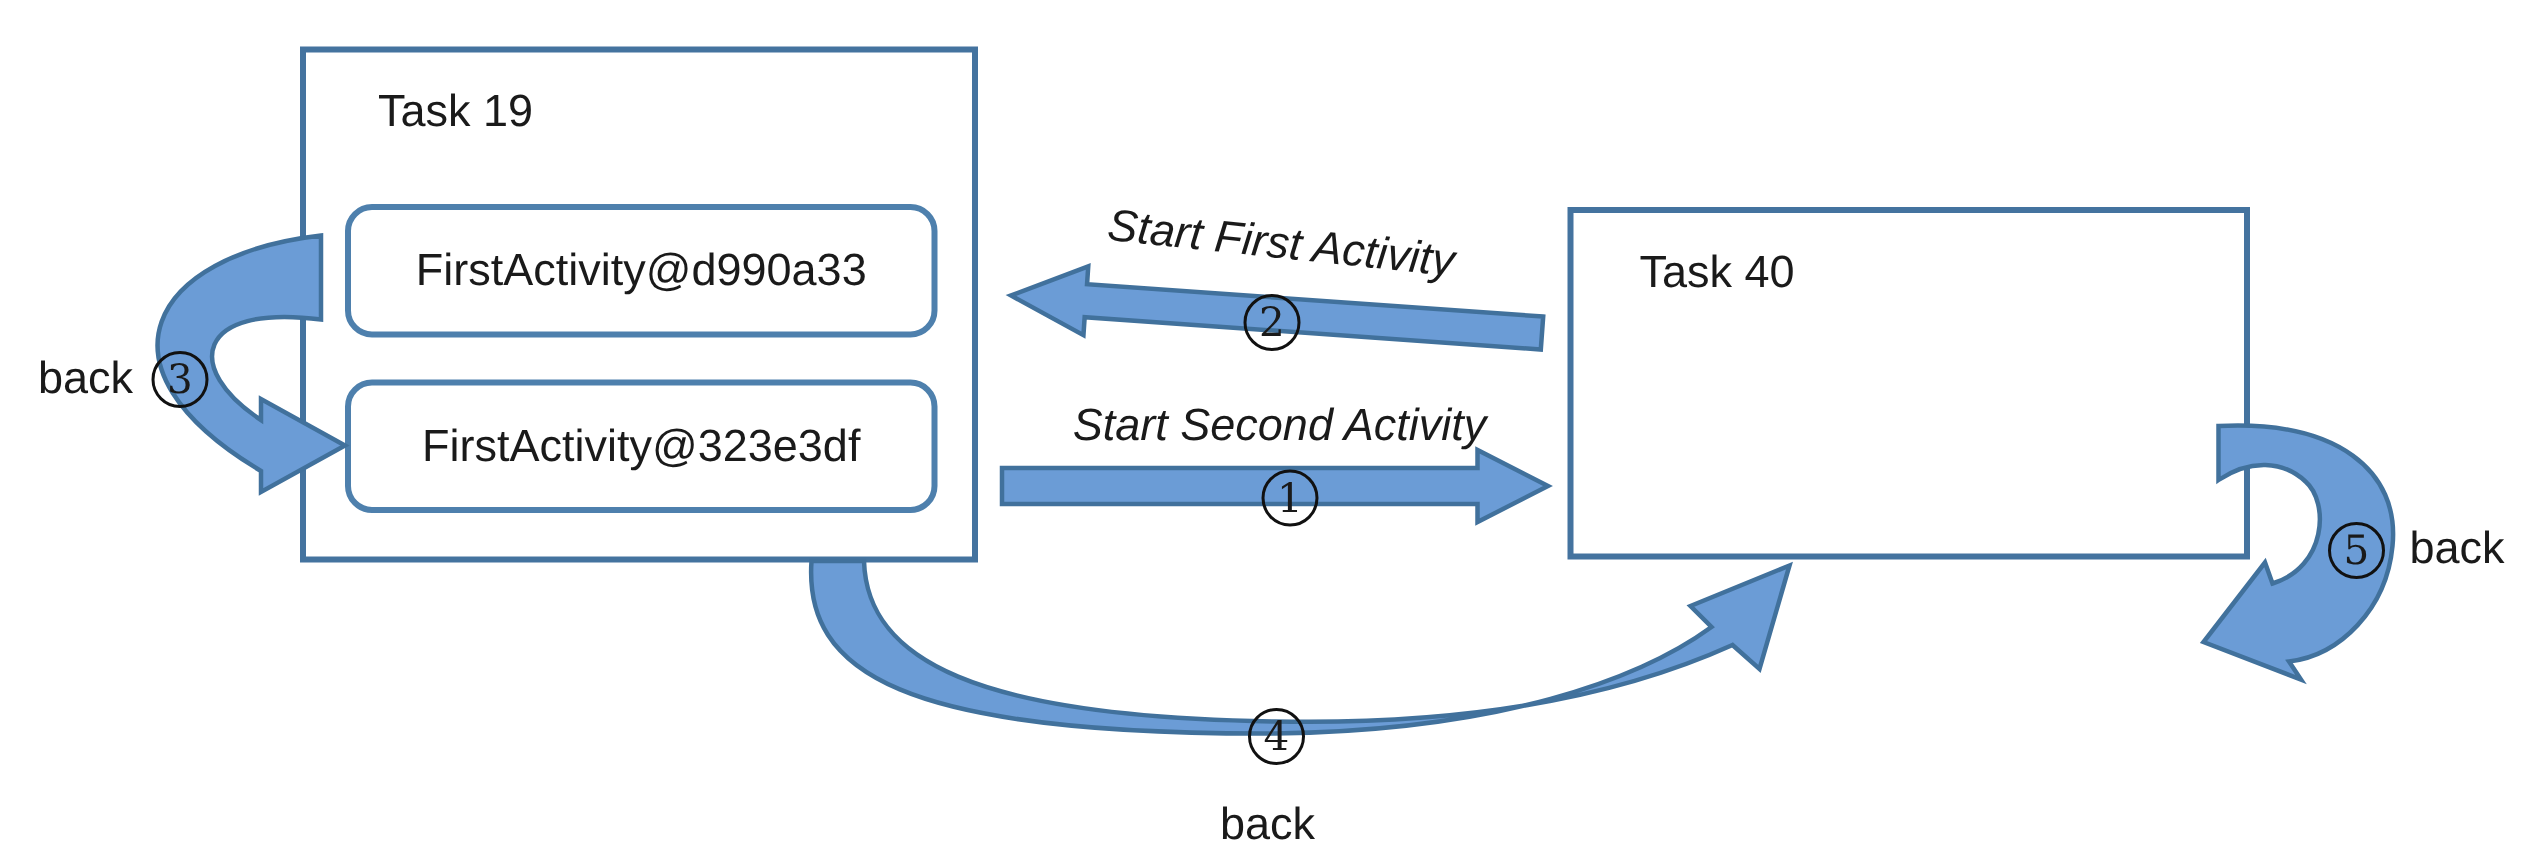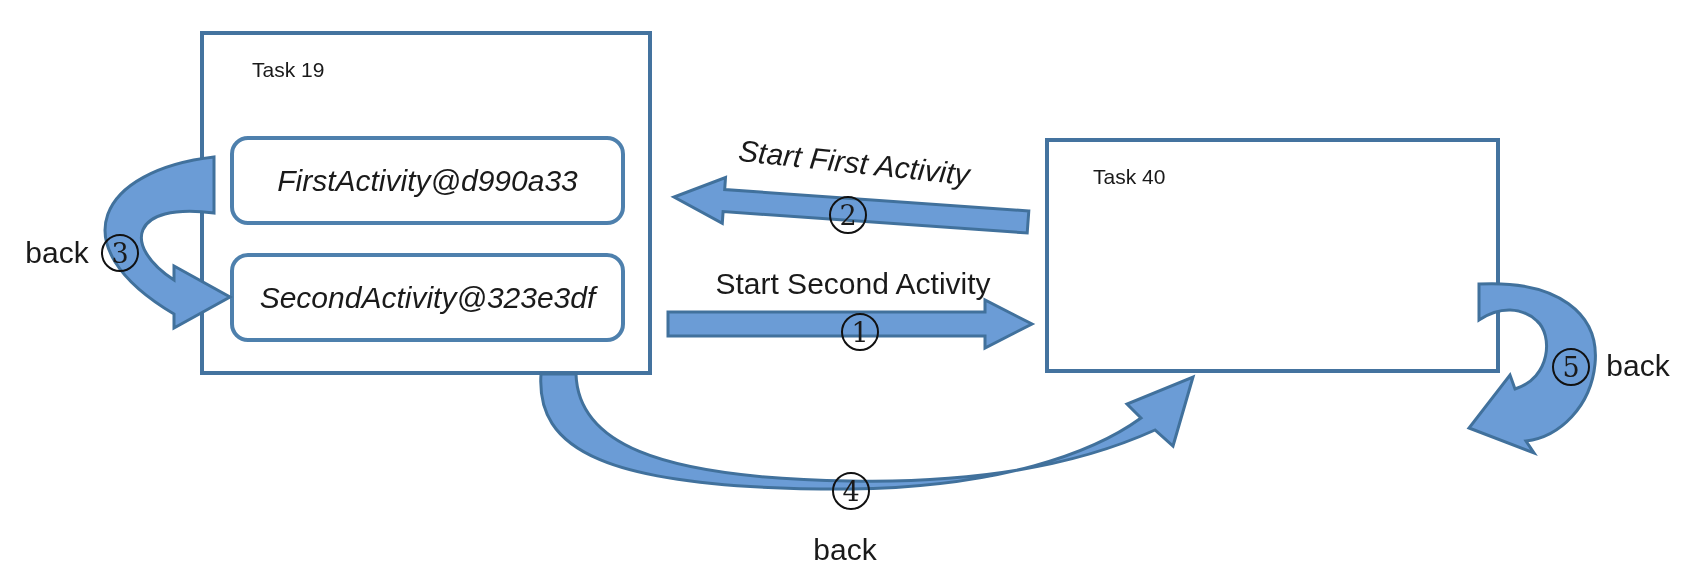--- a/index.html
+++ b/index.html
@@ -19,36 +19,35 @@
     overflow:hidden;
   }
   .task-box{
     position:absolute;
     background:#ffffff;
     border:4px solid var(--box-border);
     box-sizing:border-box;
   }
   .task-title{
     position:absolute;
-    font-size:21px;
+    font-size:30px;
     white-space:nowrap;
   }
   .activity-card{
     position:absolute;
     background:#ffffff;
     border:4px solid var(--activity-border);
     border-radius:18px;
     box-sizing:border-box;
     display:flex;
     align-items:center;
     justify-content:center;
     font-size:30px;
     white-space:nowrap;
     z-index:2;
-    font-style:italic;
   }
   #arrow-layer{
     position:absolute;
     left:0;top:0;
     width:1686px;height:576px;
     z-index:3;
     pointer-events:none;
   }
   .arrow-shape{
     fill:var(--arrow-fill);
@@ -87,41 +86,41 @@
 <body>
 
 <div id="canvas">
 
   <div class="task-box" style="left:200px;top:31px;width:452px;height:344px;"></div>
   <div class="task-title" style="left:252px;top:58px;">Task 19</div>
   <div class="activity-card" style="left:230px;top:136px;width:395px;height:89px;">
     <span>FirstActivity@d990a33</span>
   </div>
   <div class="activity-card" style="left:230px;top:253px;width:395px;height:89px;">
-    <span>SecondActivity@323e3df</span>
+    <span>FirstActivity@323e3df</span>
   </div>
 
   <div class="task-box" style="left:1045px;top:138px;width:455px;height:235px;"></div>
   <div class="task-title" style="left:1093px;top:165px;">Task 40</div>
 
   <svg id="arrow-layer" viewBox="0 0 1686 576">
 
     <polygon class="arrow-shape" points="1028.8,211 724.7,189.5 725.5,177.6 674,197 722.3,223.4 723.1,211.5 1027.2,233"></polygon>
 
     <polygon class="arrow-shape" points="668,312 985,312 985,300 1032,324 985,348 985,336 668,336"></polygon>
 
     <path class="arrow-shape" d="M 214,157 C 100,170 58,245 174,314 L 174,328 L 230,297 L 174,266 L 174,280 C 122,246 130,202 214,213 Z"></path>
 
     <path class="arrow-shape" d="M 541,374 C 536,448 600,490 850,489 C 1000,487 1093,453 1141,418 L 1127,404 L 1193,377 L 1173,446 L 1155,430 C 1062,472 952,483 850,481 C 650,478 578,440 576,374 Z"></path>
 
     <path class="arrow-shape" d="M 1479,284 C 1558,280 1600,314 1595,364 C 1591,406 1560,437 1526,441 L 1534,453 L 1469,428 L 1510,375 L 1515,389 C 1551,378 1553,335 1537,321 C 1522,307 1500,306 1479,320 Z"></path>
   </svg>
 
   <div class="label italic-tilt" style="left:854px;top:163px;">Start First Activity</div>
-  <div class="label" style="left:853px;top:284px;">Start Second Activity</div>
+  <div class="label" style="left:853px;top:284px;font-style:italic;">Start Second Activity</div>
   <div class="label" style="left:57px;top:253px;">back</div>
   <div class="label" style="left:845px;top:550px;">back</div>
   <div class="label" style="left:1638px;top:366px;">back</div>
 
   <div class="circled-number" style="left:860px;top:332px;">1</div>
   <div class="circled-number" style="left:848px;top:215px;">2</div>
   <div class="circled-number" style="left:120px;top:253px;">3</div>
   <div class="circled-number" style="left:851px;top:491px;">4</div>
   <div class="circled-number" style="left:1571px;top:367px;">5</div>
 

